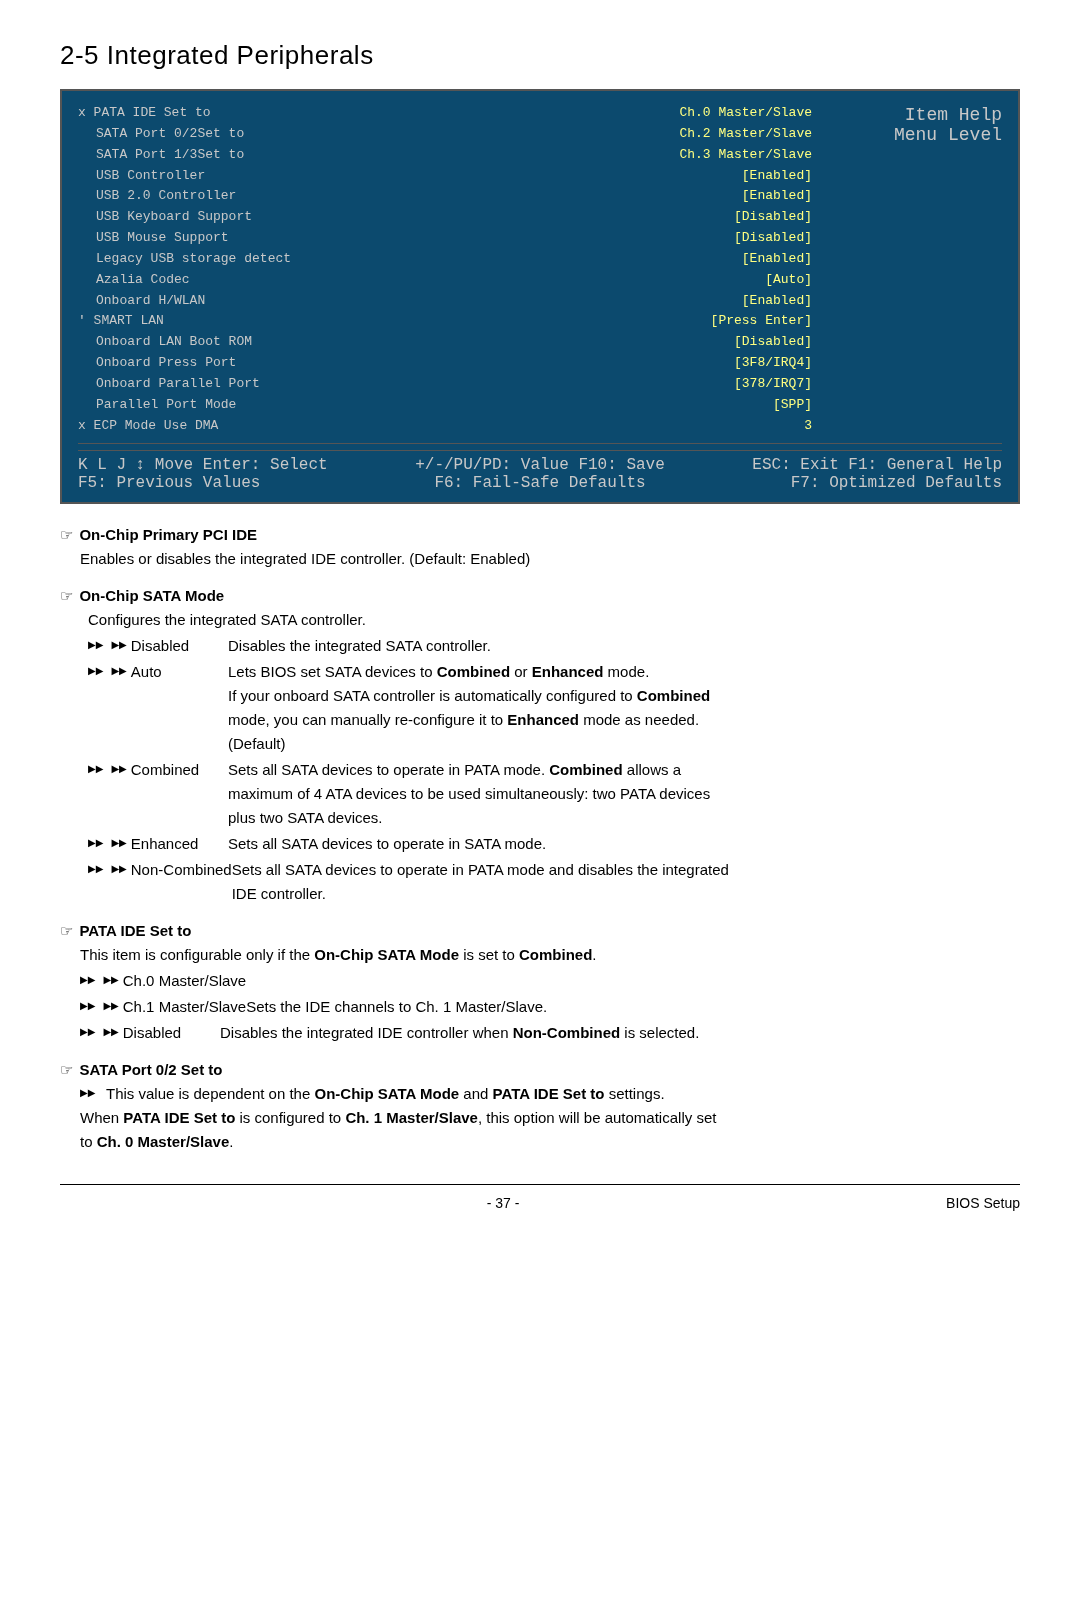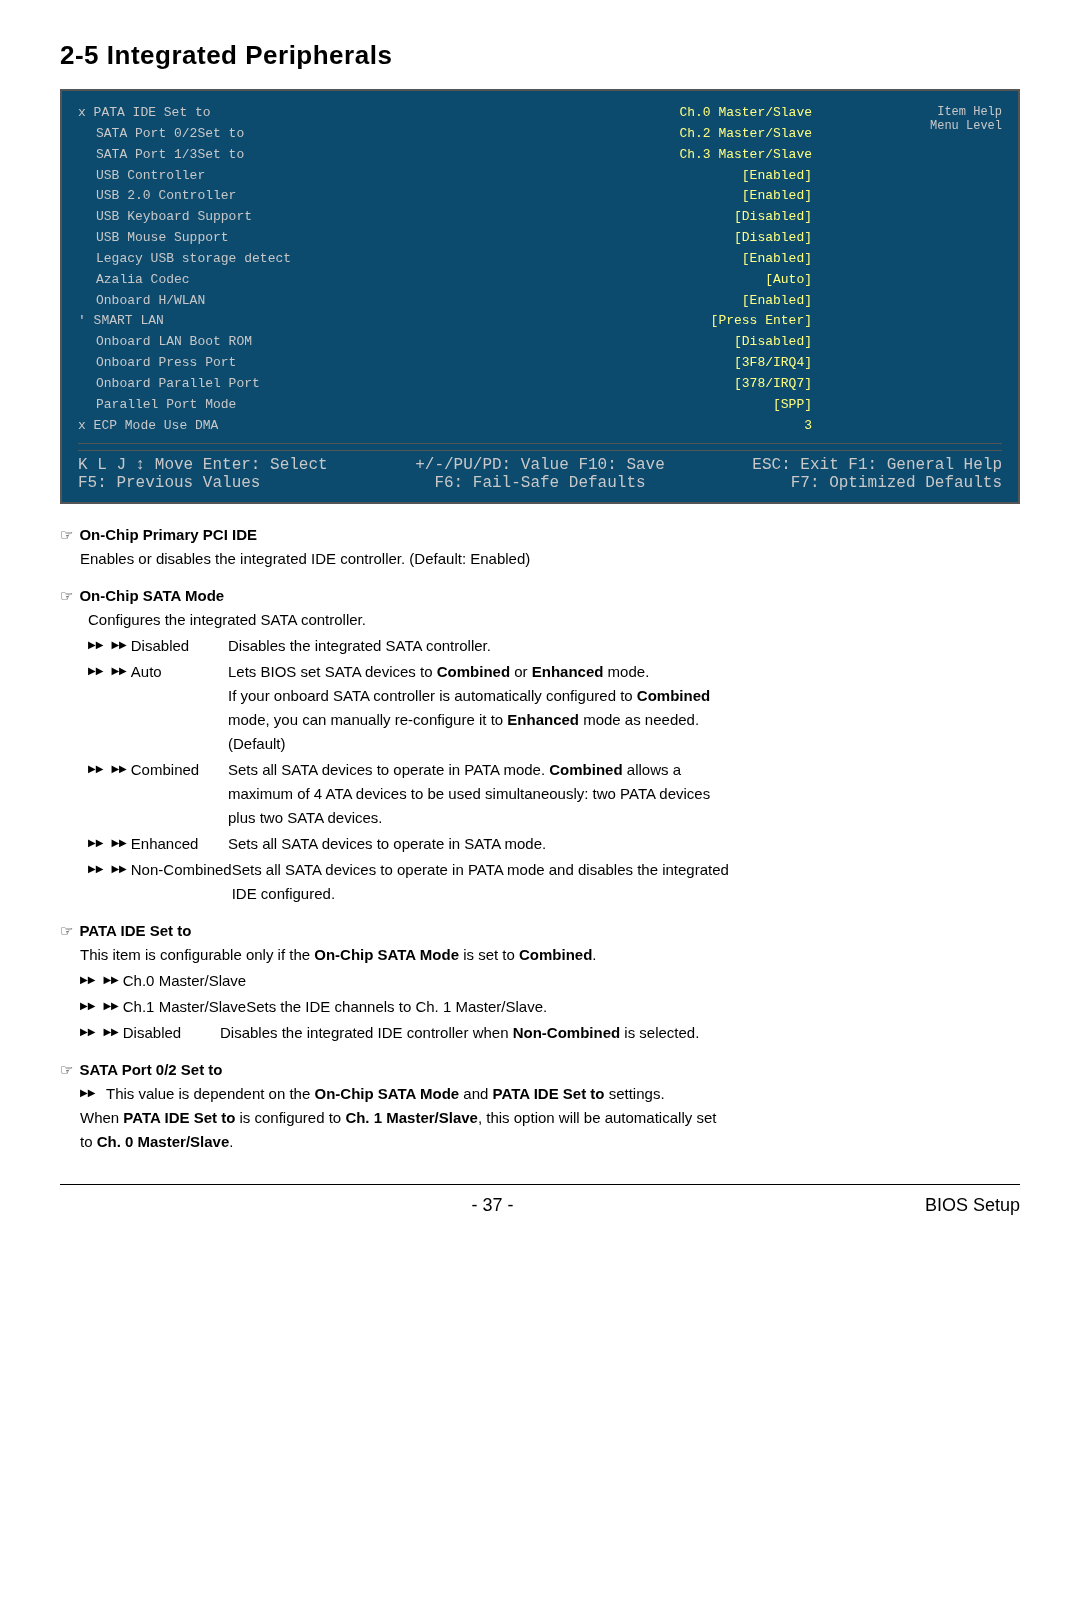--- a/index.html
+++ b/index.html
@@ -8,21 +8,21 @@
       min-height: 1604px;
       background: #ffffff;
       font-family: Arial, sans-serif;
       font-size: 15px;
       color: #000000;
       padding: 40px 60px 40px 60px;
     }
 
     .page-title {
       font-size: 26px;
-      font-weight: bold;
+      font-weight: normal;
       margin-bottom: 18px;
       letter-spacing: 0.5px;
     }
 
     .bios-screen {
       background: #0c4a6e;
       border: 2px solid #555;
       padding: 12px 16px 10px 16px;
       margin-bottom: 22px;
       color: #c8c8c8;
@@ -38,21 +38,21 @@
 
     .bios-left {
       flex: 1;
       padding-right: 10px;
     }
 
     .bios-right-help {
       width: 180px;
       text-align: right;
       color: #c8c8c8;
-      font-size: 12px;
+      font-size: 18px;
       padding-top: 2px;
     }
 
     .bios-row {
       display: flex;
       justify-content: space-between;
       padding: 1px 0;
       line-height: 1.45;
     }
 
@@ -137,21 +137,21 @@
       line-height: 1.6;
     }
 
     .page-footer {
       display: flex;
       justify-content: space-between;
       align-items: flex-start;
       margin-top: 30px;
       padding-top: 10px;
       border-top: 1px solid #000;
-      font-size: 18px;
+      font-size: 14px;
     }
 
     .footer-page {
       text-align: center;
       flex: 1;
     }
 
     .footer-right {
       text-align: right;
     }
@@ -289,21 +289,21 @@
             <span style="font-size: 10px; margin-top: 3px;">▶▶</span>
             <span>Enhanced</span>
           </div>
           <div class="option-text">Sets all SATA devices to operate in SATA mode.</div>
         </div>
         <div class="option-row">
           <div class="option-bullet" style="min-width: 140px; display: flex; align-items: flex-start; gap: 4px;">
             <span style="font-size: 10px; margin-top: 3px;">▶▶</span>
             <span>Non-Combined</span>
           </div>
-          <div class="option-text"><span>Sets all SATA devices to operate in PATA mode and disables the integrated</span><div>IDE configured.</div></div>
+          <div class="option-text"><span>Sets all SATA devices to operate in PATA mode and disables the integrated</span><div>IDE controller.</div></div>
         </div>
       </div>
     </div>
     <div class="section">
       <div class="section-title">PATA IDE Set to</div>
       <div class="section-body" style="margin-left: 20px;">
         <div><span>This item is configurable only if the <strong>On-Chip SATA Mode</strong> is set to <strong>Combined</strong>.</span></div>
         <div class="option-row">
           <div class="option-bullet" style="min-width: 140px; display: flex; align-items: flex-start; gap: 4px;">
             <span style="font-size: 10px; margin-top: 3px;">▶▶</span>

